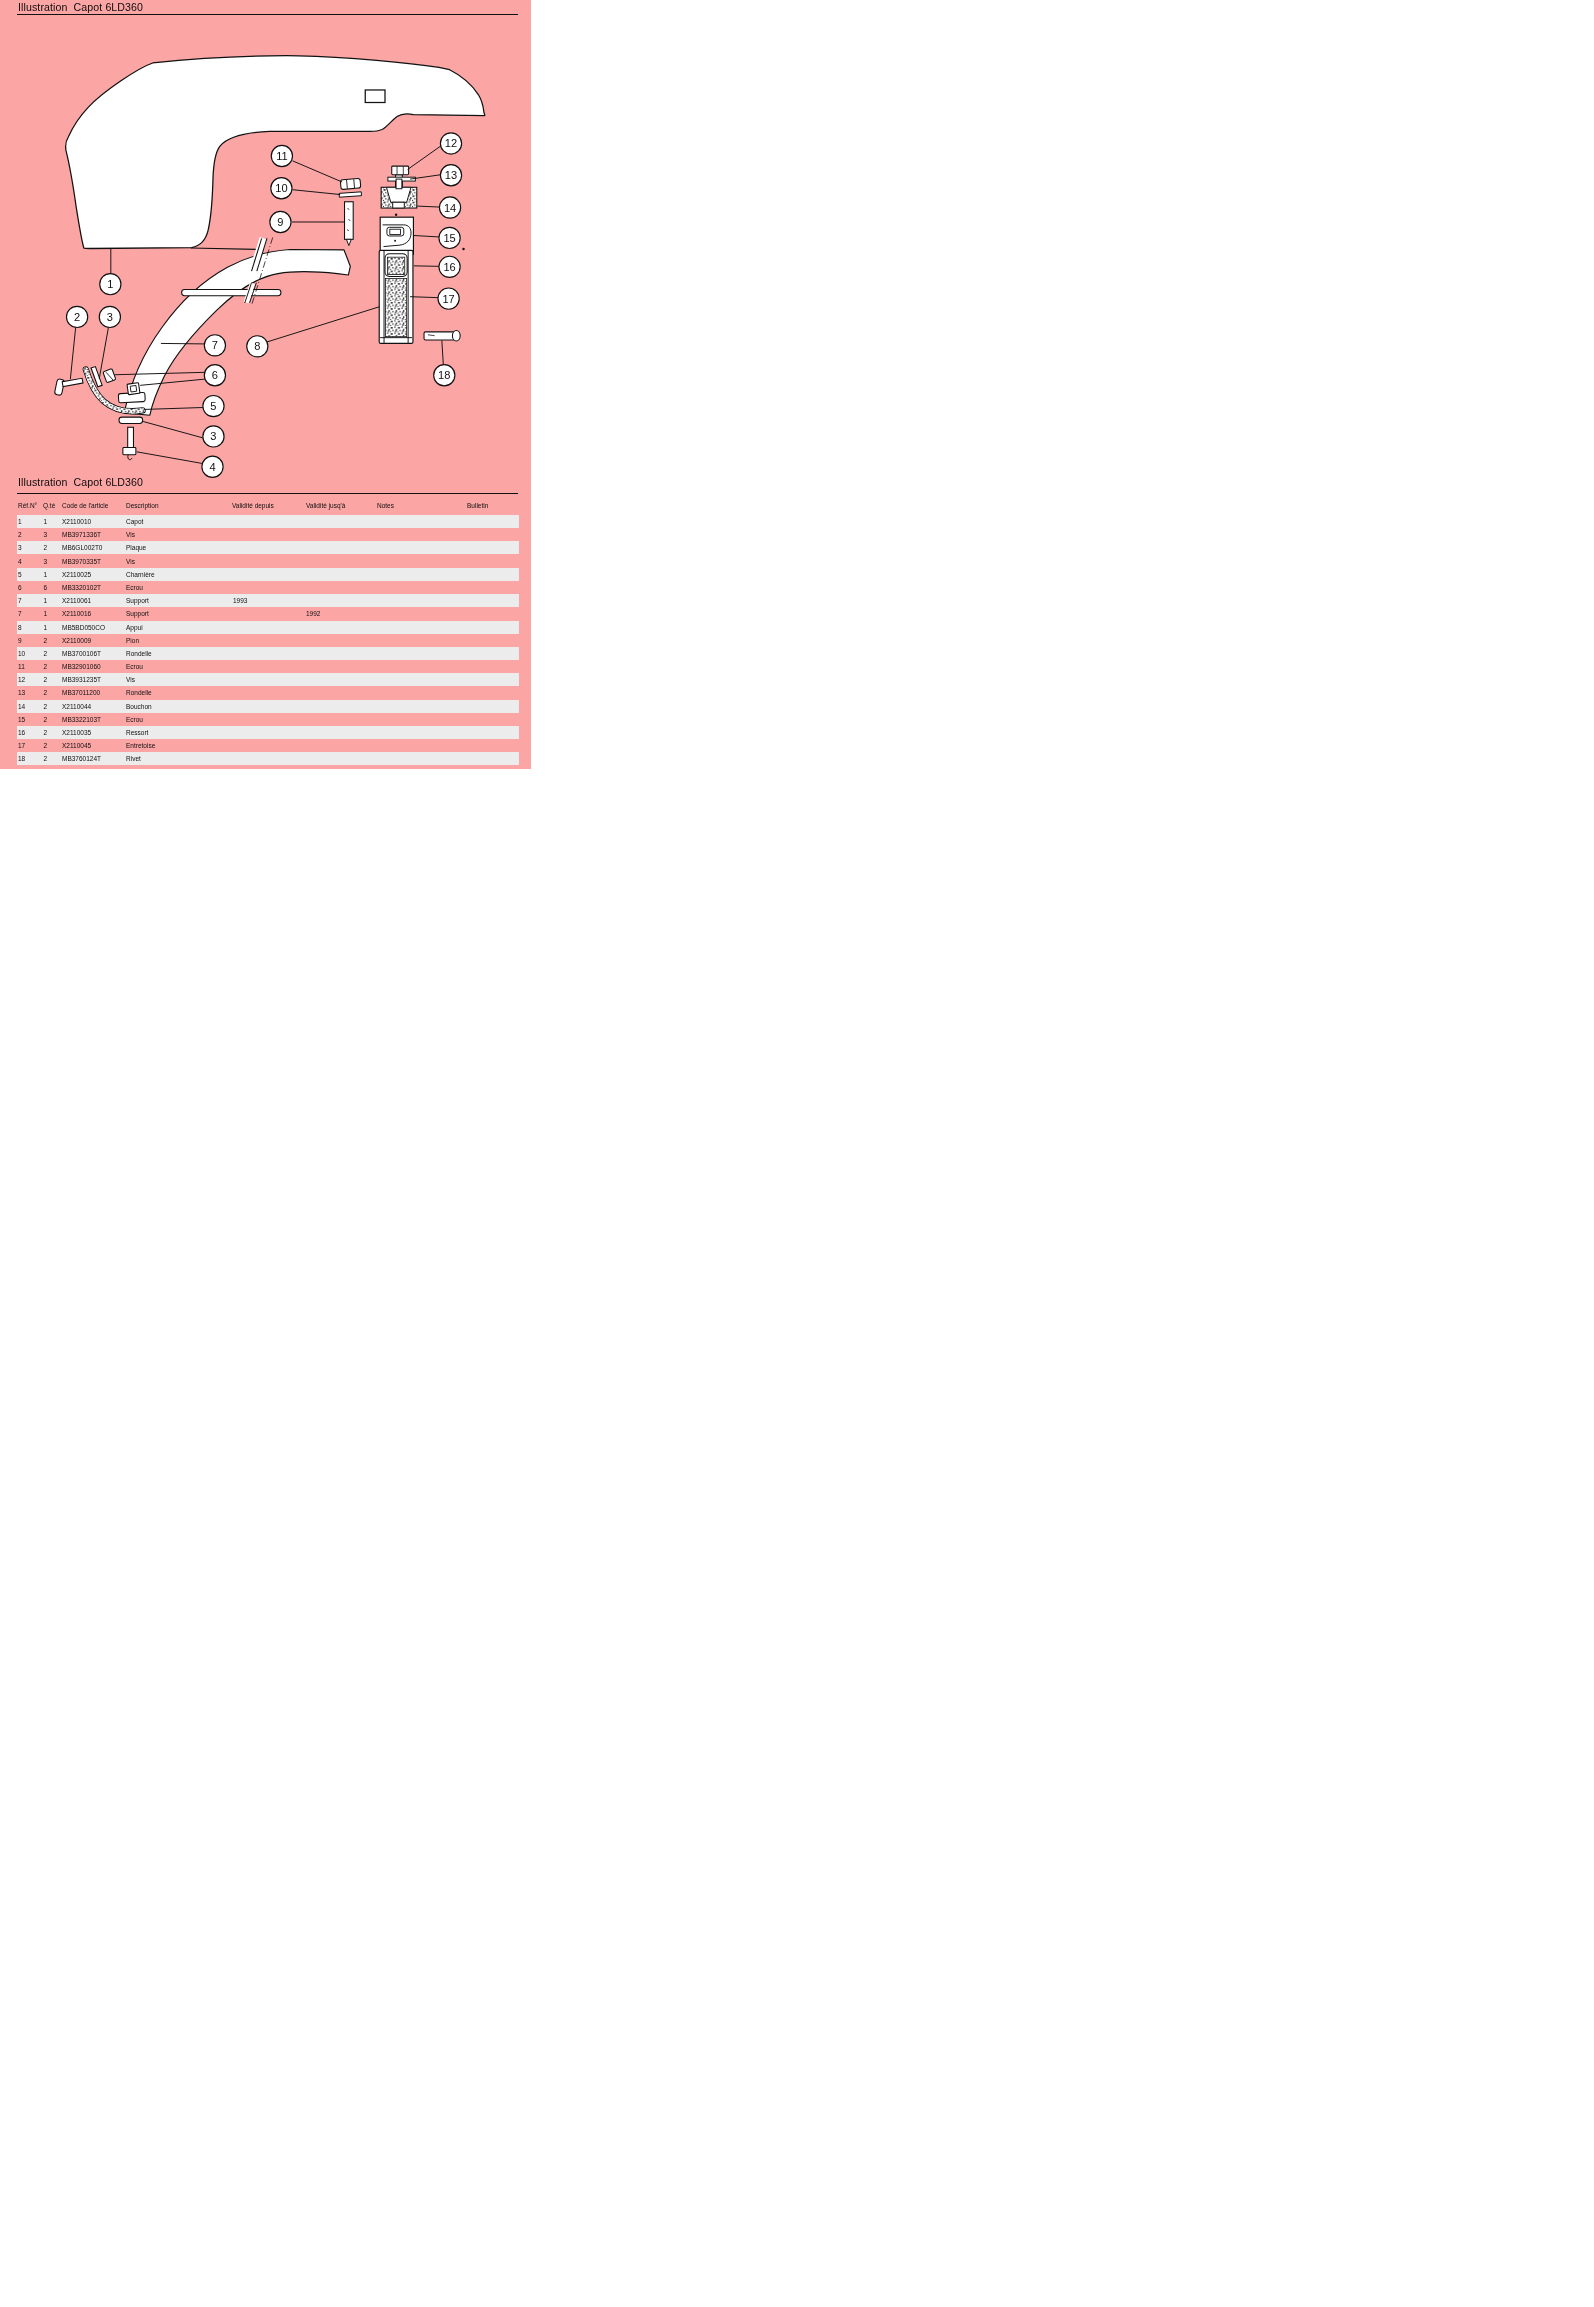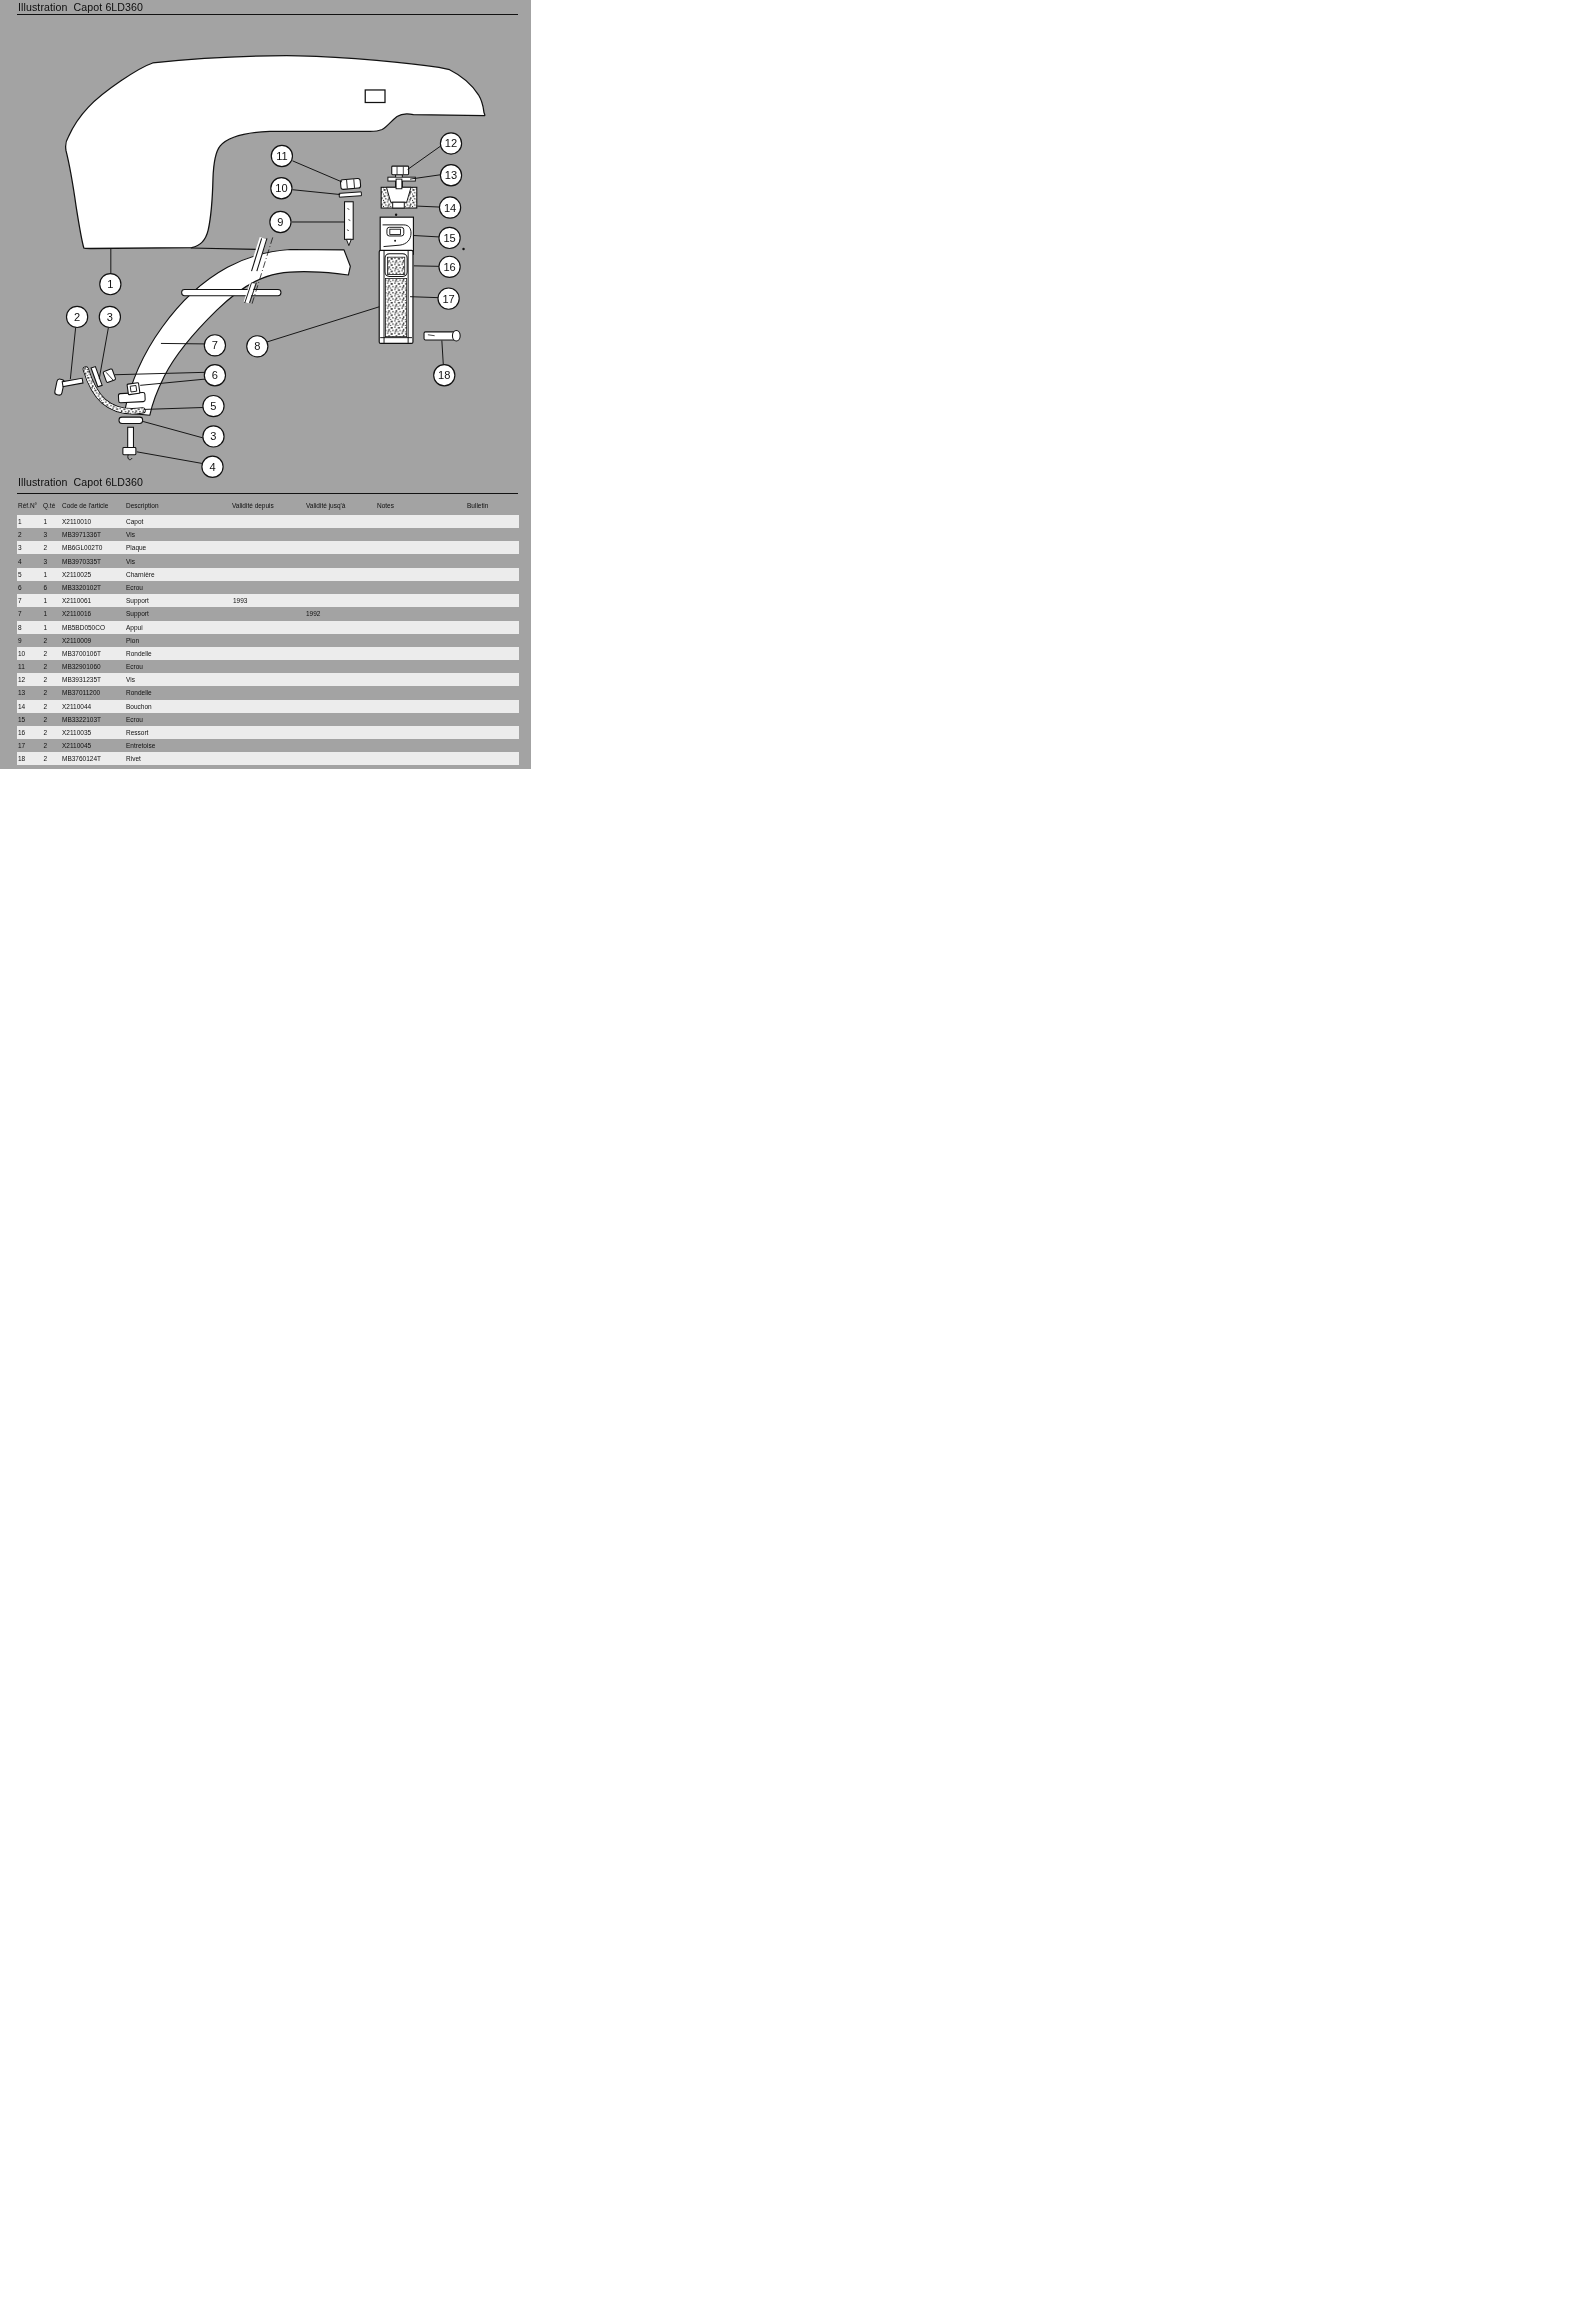--- a/index.html
+++ b/index.html
@@ -1,17 +1,17 @@
 <!DOCTYPE html>
 <html style="font-size:7.7px"><head>
 <meta charset="utf-8">
 <style>
   html,body { margin:0; padding:0; background:#ffffff; }
   .page {
-    position:relative; width:531px; height:769px; background:#a3a3a3;
+    position:relative; width:531px; height:769px; background:#fca5a5;
     font-family:"Liberation Sans", sans-serif; color:#141414; overflow:hidden;
   }
   .doc-title {
     position:absolute; left:18px; font-size:10.6px; letter-spacing:0.1px;
     white-space:pre; color:#0d0d0d;
   }
   .rule { position:absolute; left:17px; width:501px; height:1.4px; background:#111; }
   svg.diagram { position:absolute; left:0; top:0; }
   .tbl-header { position:absolute; left:0; top:502px; width:531px; height:9.6px; font-size:6.5px; }
   .tbl-header span { position:absolute; white-space:nowrap; color:#0f0f0f; }

